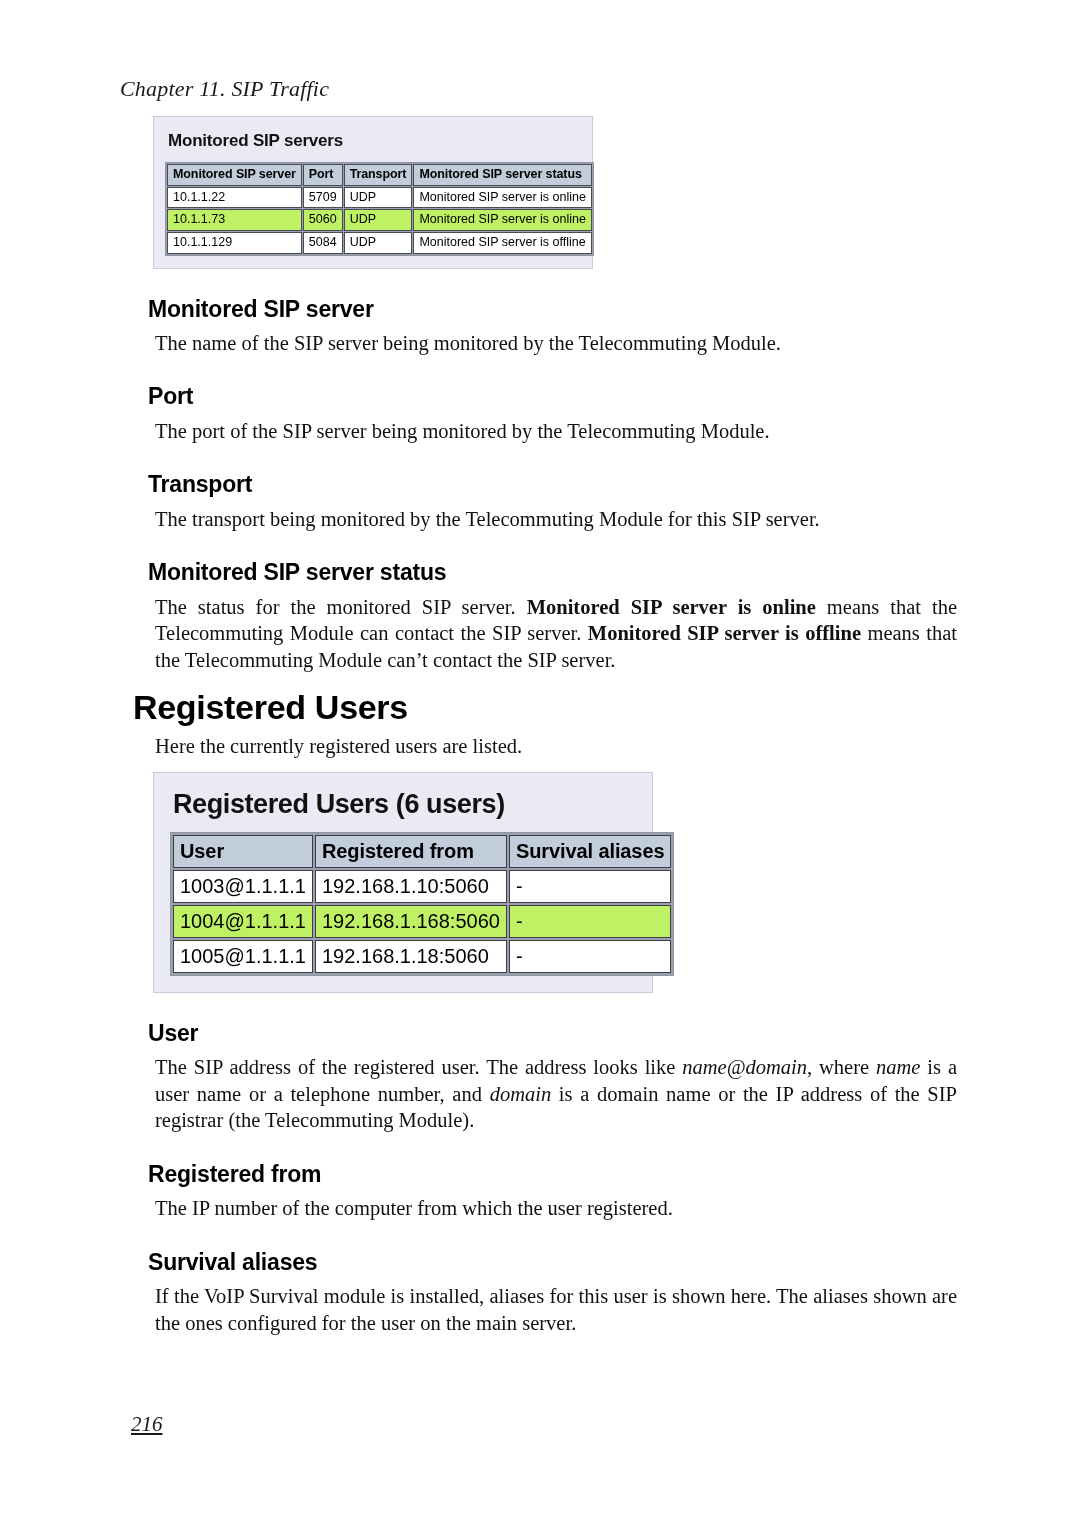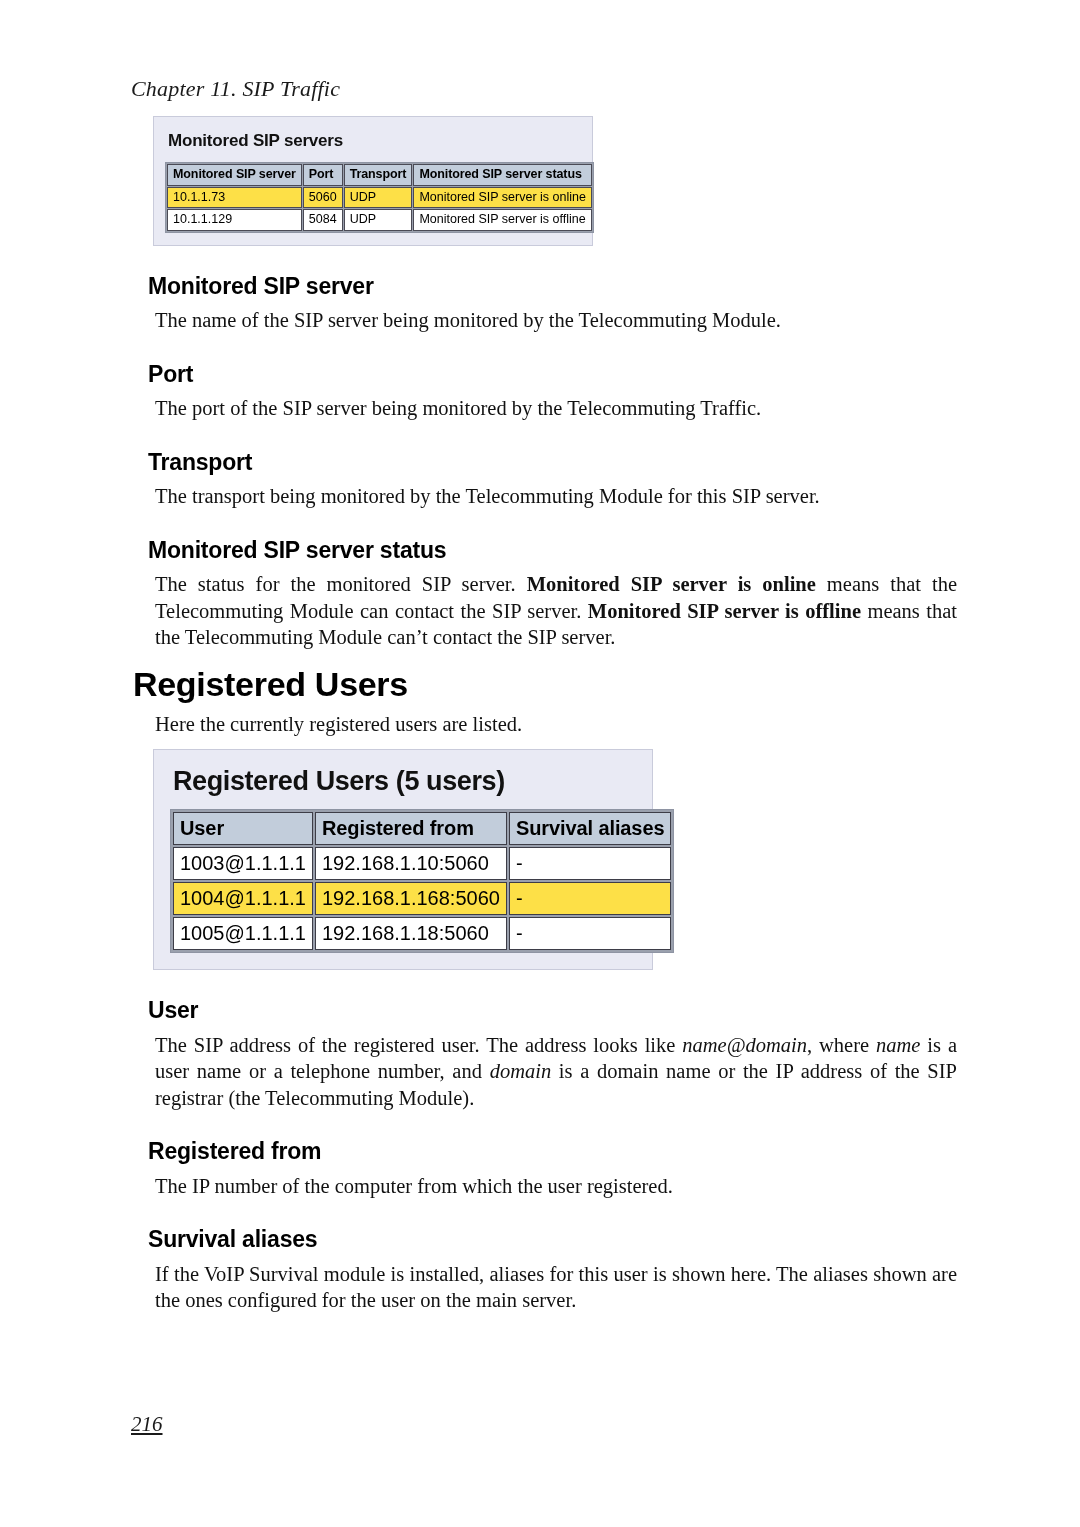--- a/index.html
+++ b/index.html
@@ -12,21 +12,21 @@
     height: 1527px;
     position: relative;
     font-family: "Liberation Serif", "DejaVu Serif", serif;
     color: #000000;
     overflow: hidden;
   }
 
   
   .chapter-head {
     position: absolute;
-    left: 131px;
+    left: 120px;
     top: 76px;
     font-family: "Liberation Serif", "DejaVu Serif", serif;
     font-style: italic;
     font-size: 22px;
     letter-spacing: 0.2px;
     color: #1a1a1a;
     white-space: nowrap;
   }
 
   
@@ -109,21 +109,21 @@
     font-size: 12.5px;
     line-height: 1.25;
     color: #000;
     background: #ffffff;
   }
   table.gui th {
     background: #c2cddb;
     font-weight: bold;
     letter-spacing: -0.1px;
   }
-  table.gui tr.alt td { background: #fde047; }
+  table.gui tr.alt td { background: #bef264; }
 
   .panel-sip table.gui { width: 100%; }
   .panel-sip th.c-server, .panel-sip td.c-server { width: 150px; }
   .panel-sip th.c-port,   .panel-sip td.c-port   { width: 30px; }
   .panel-sip th.c-trans,  .panel-sip td.c-trans  { width: 58px; }
 
   
   .panel-reg {
     margin-left: 20px;
     margin-top: 12px;
@@ -175,20 +175,26 @@
     <table class="gui">
       <thead>
         <tr>
           <th class="c-server">Monitored SIP server</th>
           <th class="c-port">Port</th>
           <th class="c-trans">Transport</th>
           <th class="c-status">Monitored SIP server status</th>
         </tr>
       </thead>
       <tbody>
+        <tr>
+          <td class="c-server">10.1.1.22</td>
+          <td class="c-port">5709</td>
+          <td class="c-trans">UDP</td>
+          <td class="c-status">Monitored SIP server is online</td>
+        </tr>
         <tr class="alt">
           <td class="c-server">10.1.1.73</td>
           <td class="c-port">5060</td>
           <td class="c-trans">UDP</td>
           <td class="c-status">Monitored SIP server is online</td>
         </tr>
         <tr>
           <td class="c-server">10.1.1.129</td>
           <td class="c-port">5084</td>
           <td class="c-trans">UDP</td>
@@ -197,37 +203,37 @@
       </tbody>
     </table>
   </div>
 
   
   <h2 class="sub-title">Monitored SIP server</h2>
   <p class="body nojust">The name of the SIP server being monitored by the Telecommuting Module.</p>
 
   
   <h2 class="sub-title">Port</h2>
-  <p class="body nojust">The port of the SIP server being monitored by the Telecommuting Traffic.</p>
+  <p class="body nojust">The port of the SIP server being monitored by the Telecommuting Module.</p>
 
   
   <h2 class="sub-title">Transport</h2>
   <p class="body nojust">The transport being monitored by the Telecommuting Module for this SIP server.</p>
 
   
   <h2 class="sub-title">Monitored SIP server status</h2>
   <p class="body"><span>The status for the monitored SIP server. </span><b>Monitored SIP server is online</b><span> means that the Telecommuting Module can contact the SIP server. </span><b>Monitored SIP server is offline</b><span> means that the Telecommuting Module can’t contact the SIP server.</span></p>
 
   
   <h1 class="sec-title">Registered Users</h1>
   <p class="body nojust">Here the currently registered users are listed.</p>
 
   
   <div class="panel panel-reg">
-    <div class="panel-title">Registered Users (5 users)</div>
+    <div class="panel-title">Registered Users (6 users)</div>
     <table class="gui">
       <thead>
         <tr>
           <th class="c-user">User</th>
           <th class="c-from">Registered from</th>
           <th class="c-alias">Survival aliases</th>
         </tr>
       </thead>
       <tbody>
         <tr>

